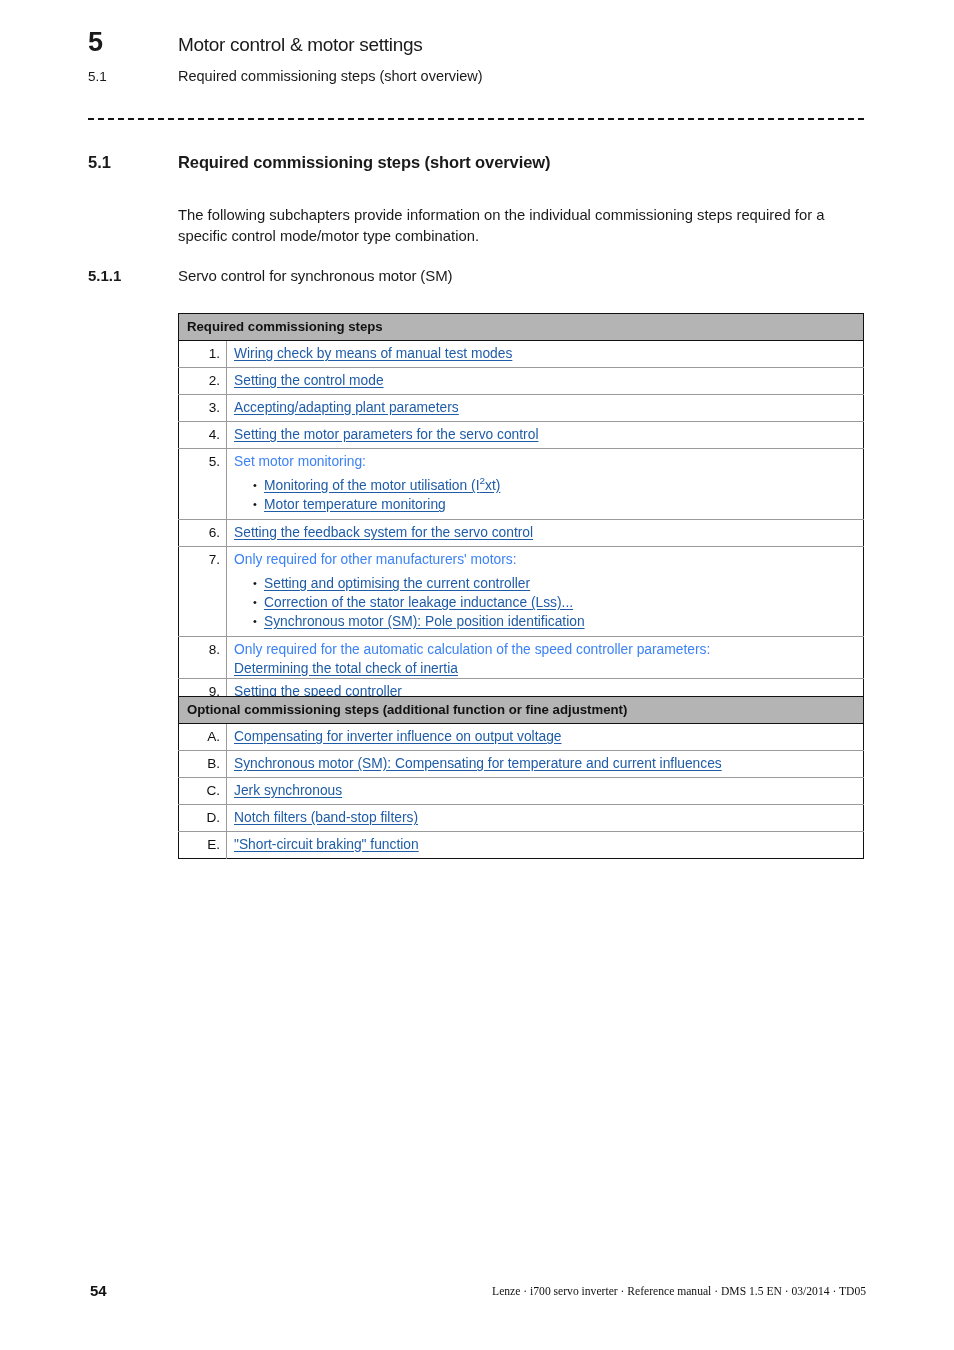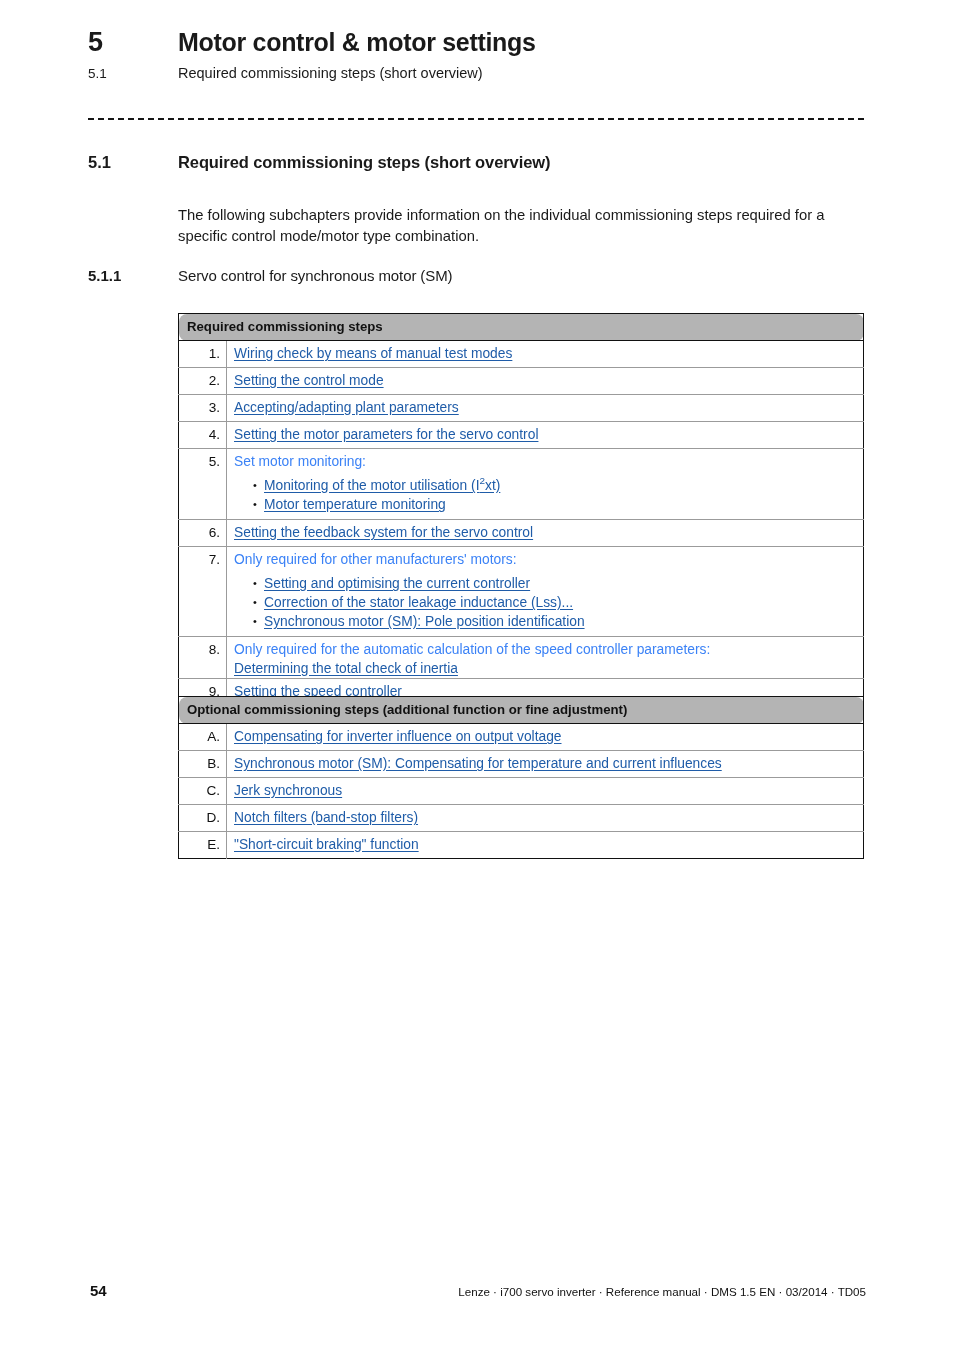--- a/index.html
+++ b/index.html
@@ -37,22 +37,22 @@
   }
   .rh-num {
     width: 90px;
     flex: 0 0 90px;
     font-size: 27px;
     font-weight: 700;
     line-height: 36px;
     letter-spacing: -0.2px;
   }
   .rh-title {
-    font-size: 25px;
-    font-weight: 700;
+    font-size: 19px;
+    font-weight: 400;
     line-height: 36px;
     letter-spacing: -0.3px;
   }
   .rh-row2 {
     display: flex;
     align-items: baseline;
     margin-top: 3px;
   }
   .rh-subnum {
     width: 90px;
@@ -149,21 +149,20 @@
   }
   .tbl .hdr th {
     background: #b4b4b4;
     color: #111111;
     font-size: 13.2px;
     font-weight: 700;
     text-align: left;
     padding: 4px 8px 5px 8px;
     line-height: 17px;
     border-bottom: 1.6px solid #111111;
-    border-radius: 8px;
   }
   .tbl tr.row > td {
     border-bottom: 1px solid #9b9b9b;
   }
   .tbl tr.row:last-child > td {
     border-bottom: none;
   }
   .tbl td.num {
     width: 48px;
     text-align: right;
@@ -225,20 +224,21 @@
   }
   .foot {
     position: absolute;
     right: 88px;
     top: 1283px;
     font-size: 11.6px;
     color: #111111;
     line-height: 18px;
     text-align: right;
     white-space: nowrap;
+    font-family: Liberation Serif, serif;
   }
 </style>
 </head>
 <body>
 
 <div class="page">
 
   <div class="rh">
     <div class="rh-row1">
       <div class="rh-num">5</div>

